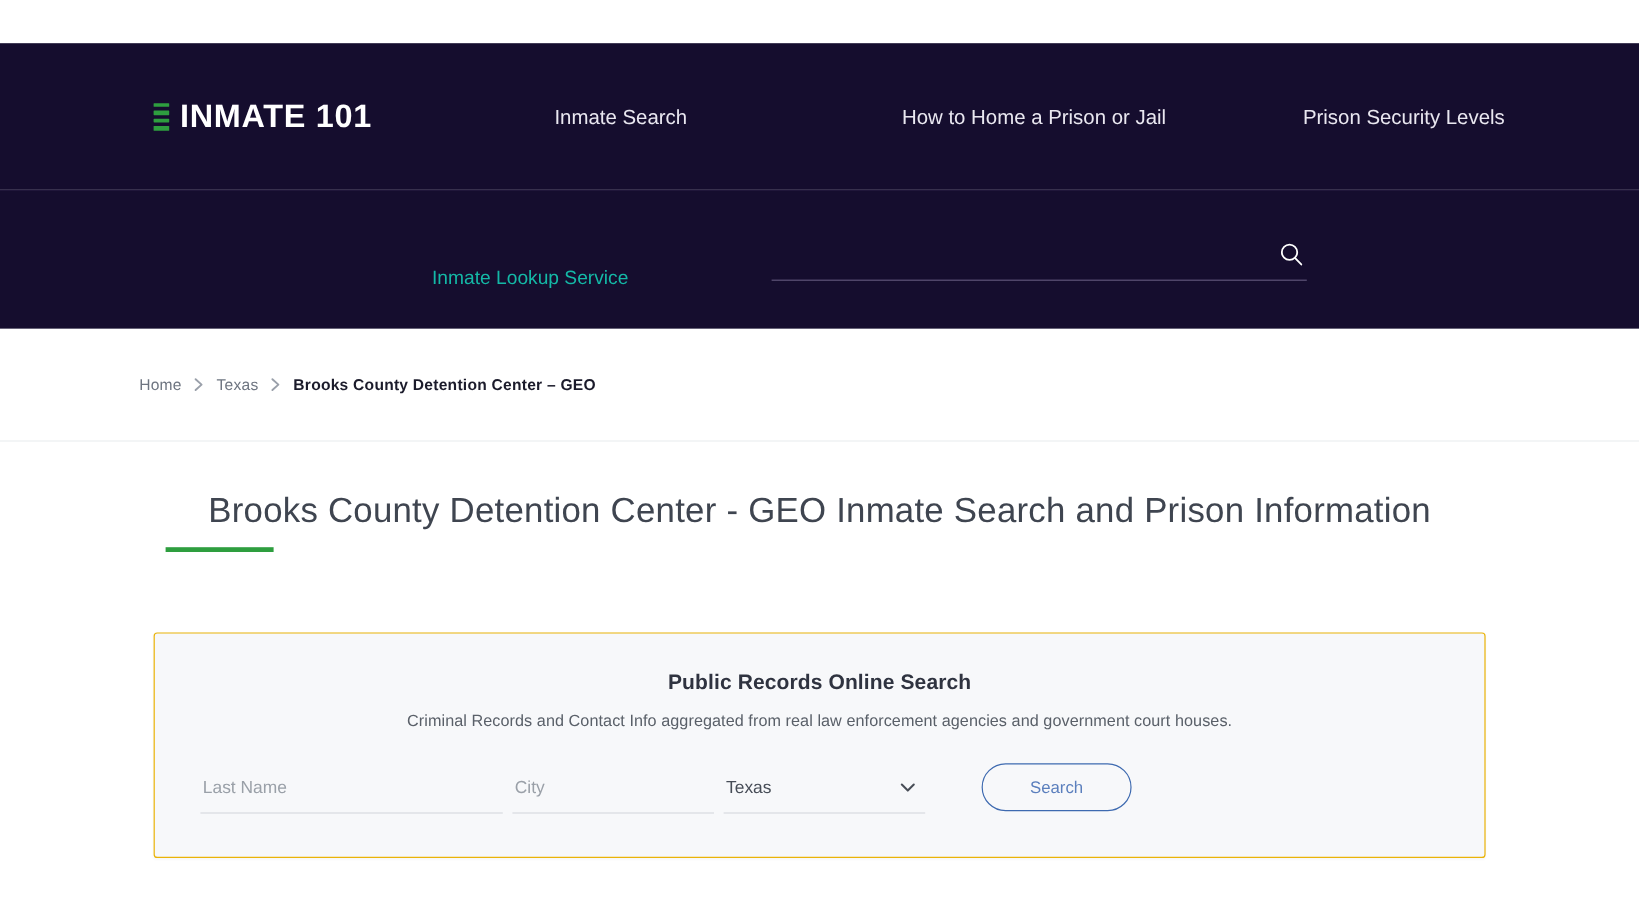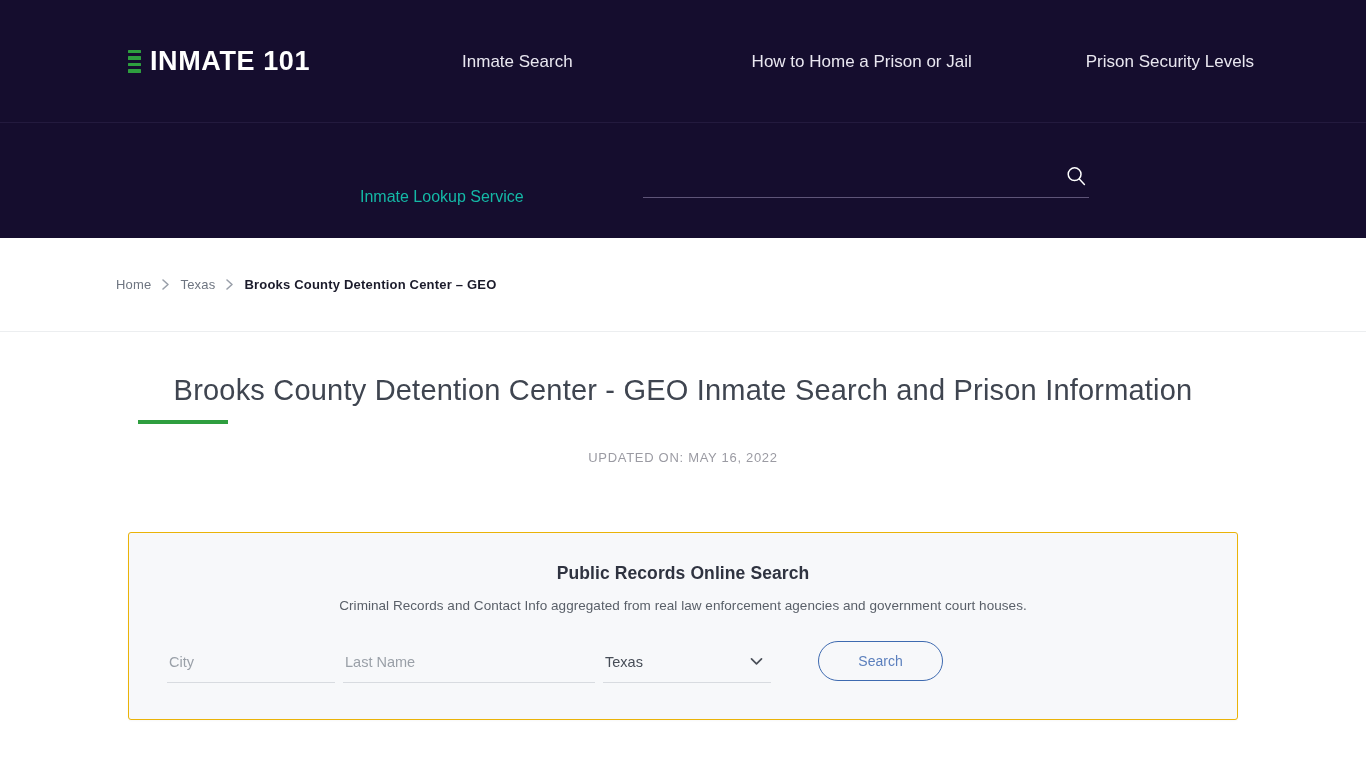--- a/index.html
+++ b/index.html
@@ -13,20 +13,21 @@
   }
 
   
   .site-header {
     width: 100%;
     height: 122px;
     background: #150d2e;
     display: flex;
     align-items: center;
     position: relative;
+    margin-top: 36px;
   }
   .header-inner {
     width: 1366px;
     display: flex;
     align-items: center;
     padding: 0 128px;
   }
   .logo {
     display: flex;
     align-items: center;
@@ -328,35 +329,34 @@
     </span>
     <span class="current">Brooks County Detention Center – GEO</span>
   </nav>
 </div>
 
 <main class="main-wrap">
 
   <h1 class="page-title">Brooks County Detention Center - GEO Inmate Search and Prison Information</h1>
   <div class="title-accent"></div>
 
-  <div class="updated-on">UPDATED ON: MAY 16, 2022</div>
 
   <section class="records-card">
     <div class="records-title">Public Records Online Search</div>
     <div class="records-sub">Criminal Records and Contact Info aggregated from real law enforcement agencies and government court houses.</div>
 
     <form class="records-form">
 
 
+      <div class="field field-last">
+        <input type="text" placeholder="Last Name" style="">
+      </div>
+
       <div class="field field-city">
         <input type="text" placeholder="City" style="">
-      </div>
-
-      <div class="field field-last">
-        <input type="text" placeholder="Last Name" style="">
       </div>
 
       <div class="field field-state">
         <div class="select-box">
           <span>Texas</span>
           <span class="chev">
             <svg width="13" height="9" viewBox="0 0 13 9" fill="none">
               <path d="M1.5 1.8 L6.5 6.8 L11.5 1.8" stroke="#4a4f58" stroke-width="1.7" stroke-linecap="round" stroke-linejoin="round"></path>
             </svg>
           </span>

